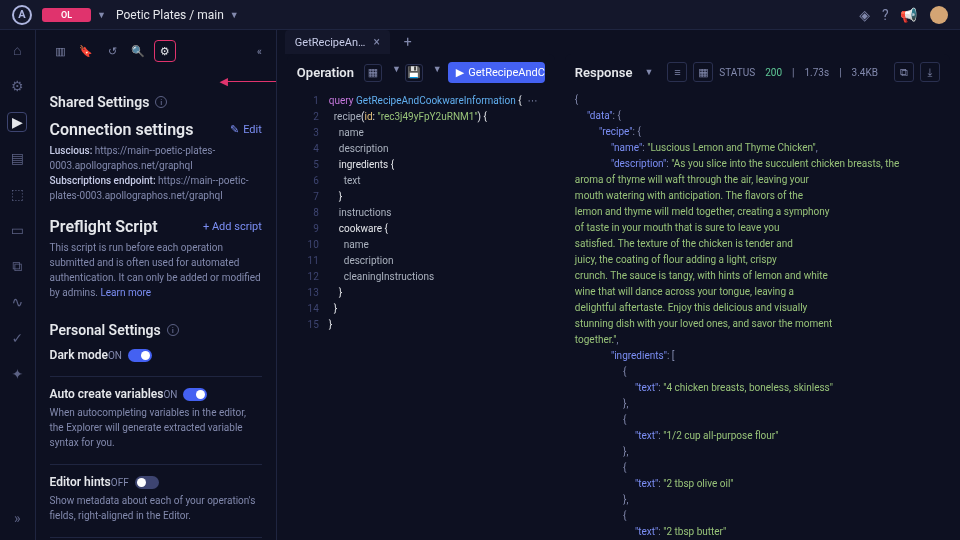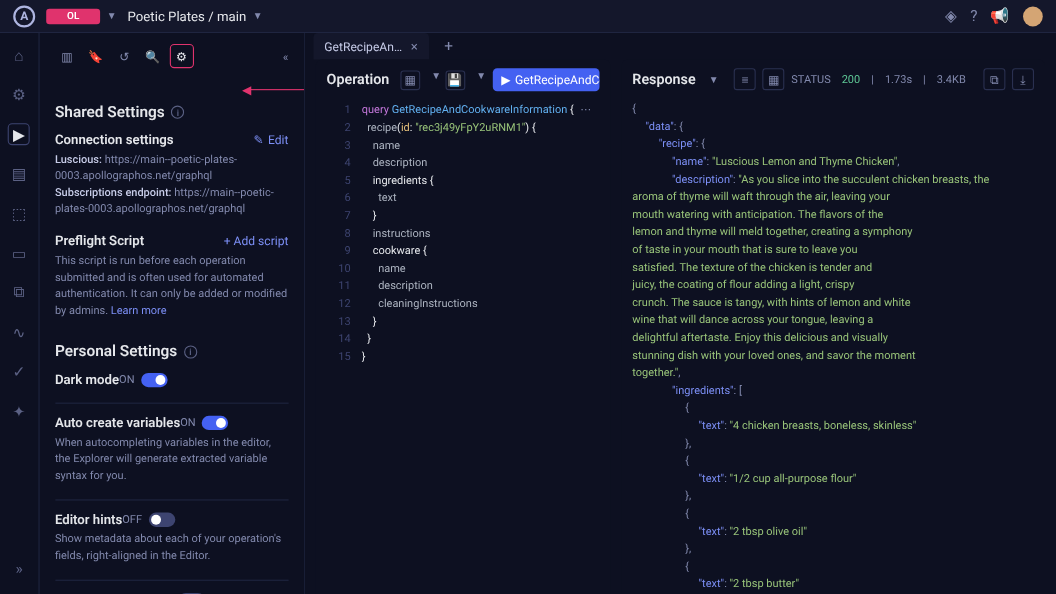--- a/index.html
+++ b/index.html
@@ -21,21 +21,21 @@
 .sidebar-toolbar{display:flex;gap:4px;padding:10px 0;align-items:center}
 .tb-icon{color:#8289ad;width:22px;height:22px;display:flex;align-items:center;justify-content:center;border-radius:4px}
 .tb-icon.hl{border:1px solid #e0336d;color:#e5e7eb}
 .pink-arrow{position:absolute;left:170px;top:45px;color:#e0336d;font-size:11px}
 .pink-line{position:absolute;left:176px;top:51px;width:60px;height:1px;background:#e0336d}
 .collapse{margin-left:auto;color:#8289ad}
 .section-title{font-size:14px;font-weight:600;margin:22px 0 10px;display:flex;align-items:center;gap:6px}
 .info-icon{color:#5b6184;font-size:11px;border:1px solid #5b6184;border-radius:50%;width:12px;height:12px;display:flex;align-items:center;justify-content:center;font-size:8px}
 .subsect{margin-bottom:14px}
 .subsect-head{display:flex;justify-content:space-between;align-items:center;margin-bottom:4px}
-.subsect-title{font-size:12px;font-weight:600}
+.subsect-title{font-size:16px;font-weight:600}
 .edit-link{color:#7c8ff5;font-size:11px;display:flex;align-items:center;gap:4px}
 .kv{font-size:10px;color:#8289ad;line-height:1.5}
 .kv b{color:#c7cce8;font-weight:500}
 .helptext{font-size:10px;color:#8289ad;line-height:1.5}
 .helptext a{color:#7c8ff5;text-decoration:none}
 .toggle-row{display:flex;justify-content:flex-start;align-items:center;margin-bottom:4px}
 .toggle-label{font-size:12px;font-weight:600}
 .toggle-wrap{display:flex;align-items:center;gap:6px}
 .toggle-state{font-size:10px;color:#8289ad}
 .toggle{width:24px;height:13px;background:#3d4470;border-radius:7px;position:relative}

